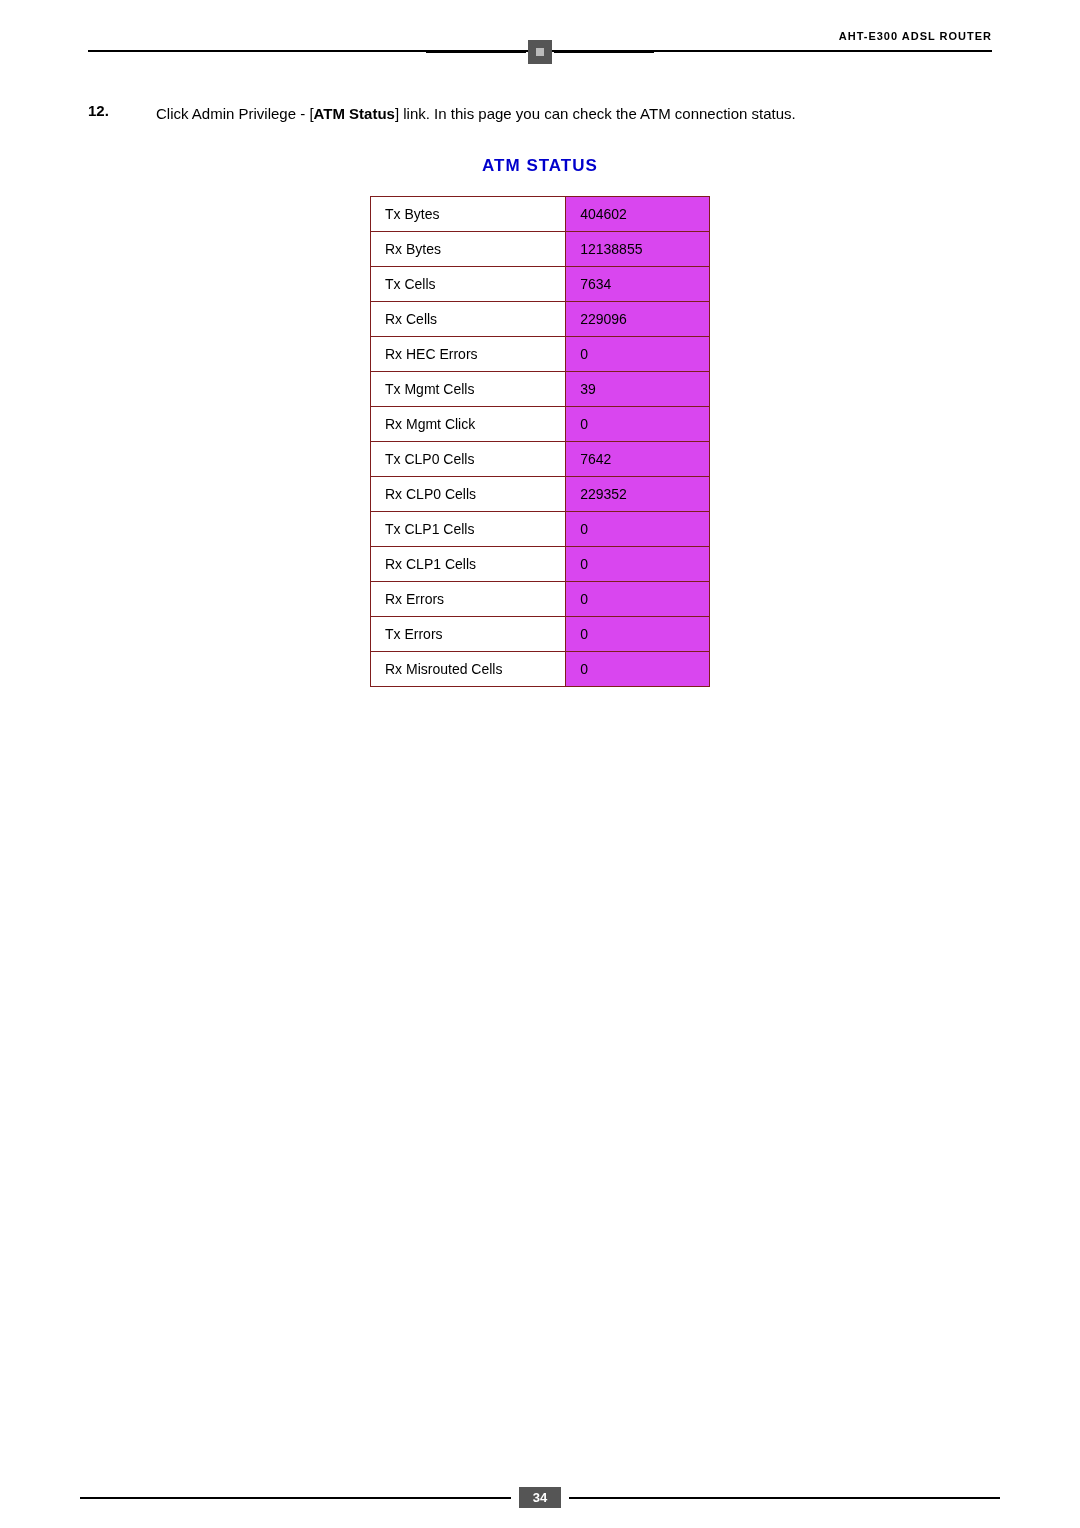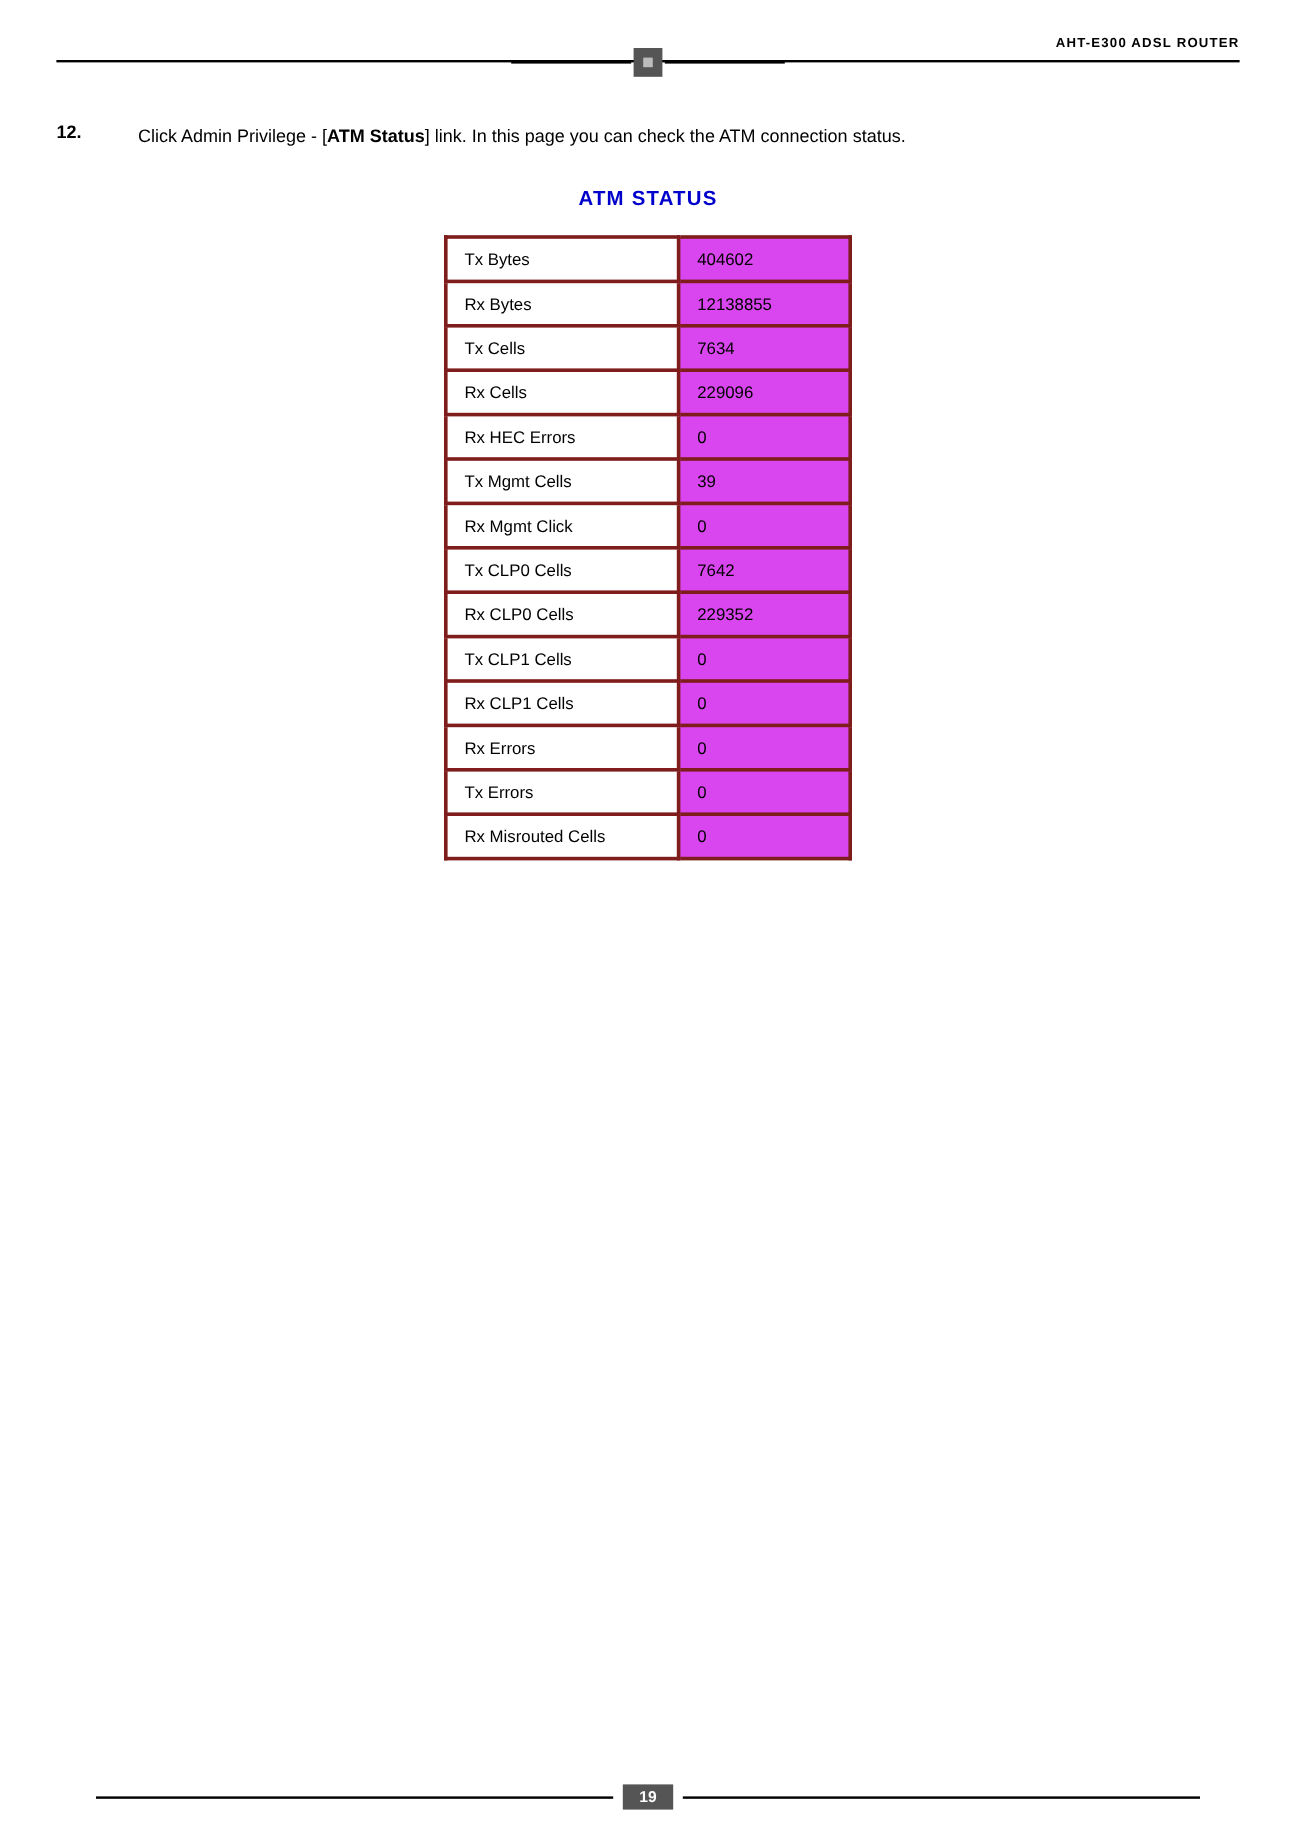--- a/index.html
+++ b/index.html
@@ -16,21 +16,21 @@
       width: 1080px;
       min-height: 1528px;
       position: relative;
     }
 
     .page-container {
       width: 1080px;
       min-height: 1528px;
       background: #ffffff;
       position: relative;
-      padding: 0 47px;
+      padding: 0 88px;
     }
 
     
     .top-header {
       display: flex;
       align-items: center;
       justify-content: flex-end;
       padding-top: 30px;
       padding-bottom: 8px;
       border-bottom: 2px solid #000;
@@ -92,21 +92,21 @@
       margin-bottom: 40px;
     }
 
     .atm-table {
       border-collapse: collapse;
       width: 340px;
       border: 1px solid #555;
     }
 
     .atm-table tr td {
-      border: 3px solid #7f1d1d;
+      border: 1px solid #7f1d1d;
       padding: 9px 14px;
       font-size: 14px;
       color: #000;
     }
 
     .atm-table tr td:first-child {
       width: 190px;
       background: #ffffff;
     }
 
@@ -232,17 +232,17 @@
               <td>0</td>
             </tr>
           </tbody>
       </table>
     </div>
 
   </div>
 
   <div class="bottom-footer">
     <div class="footer-line"></div>
-    <div class="footer-page-badge">19</div>
+    <div class="footer-page-badge">34</div>
     <div class="footer-line"></div>
   </div>
 
 </div>
 
 </body></html>

